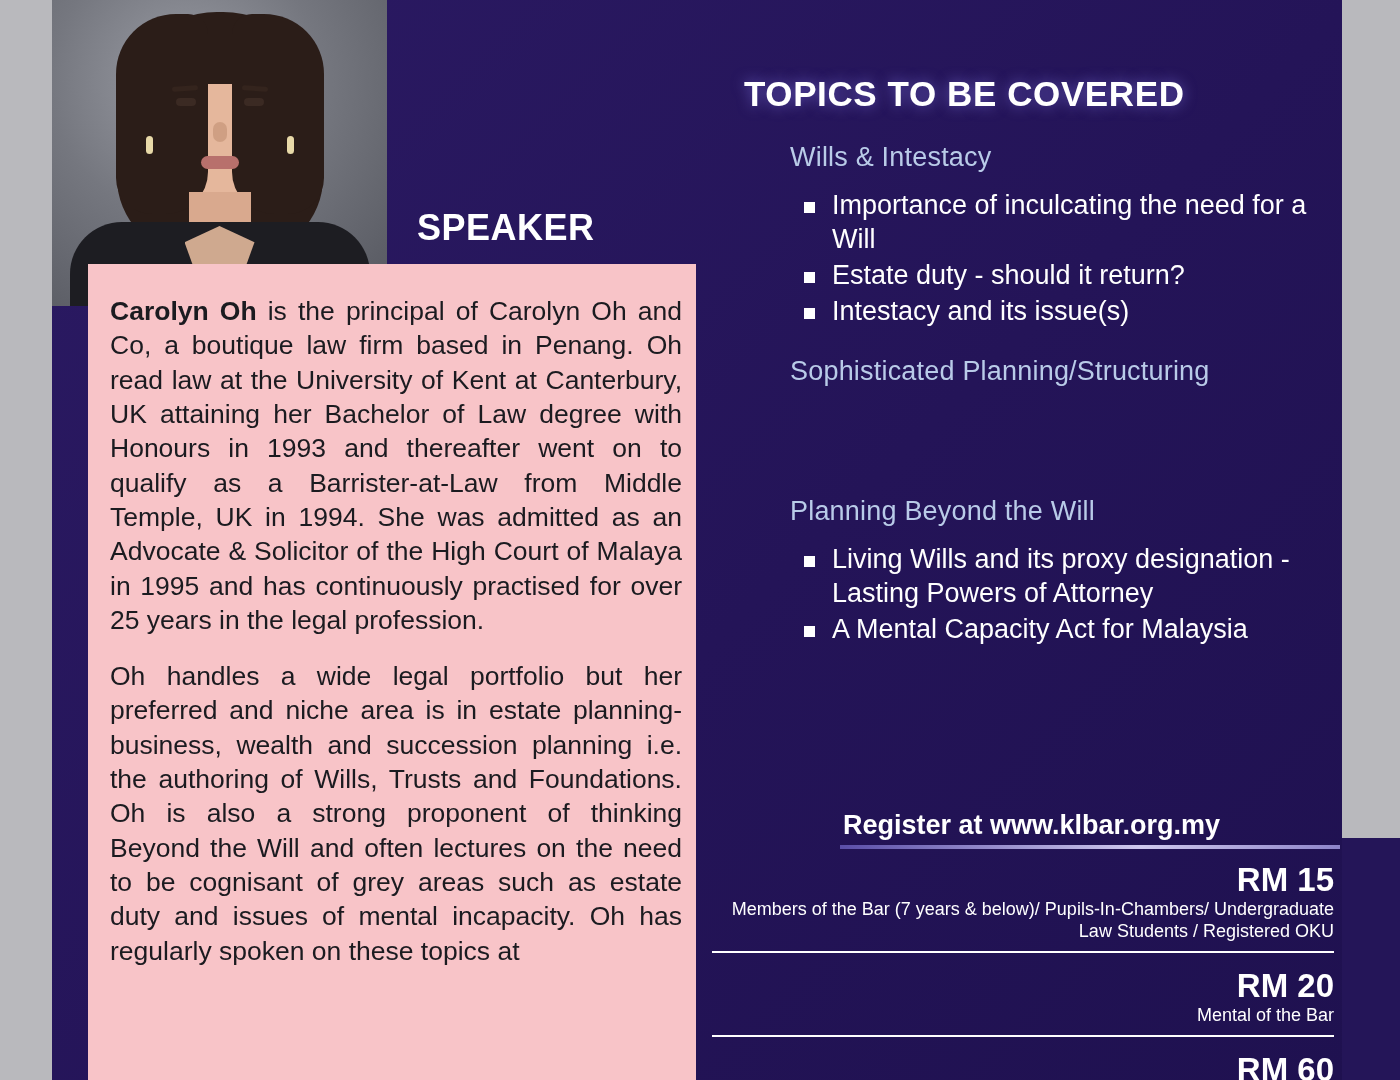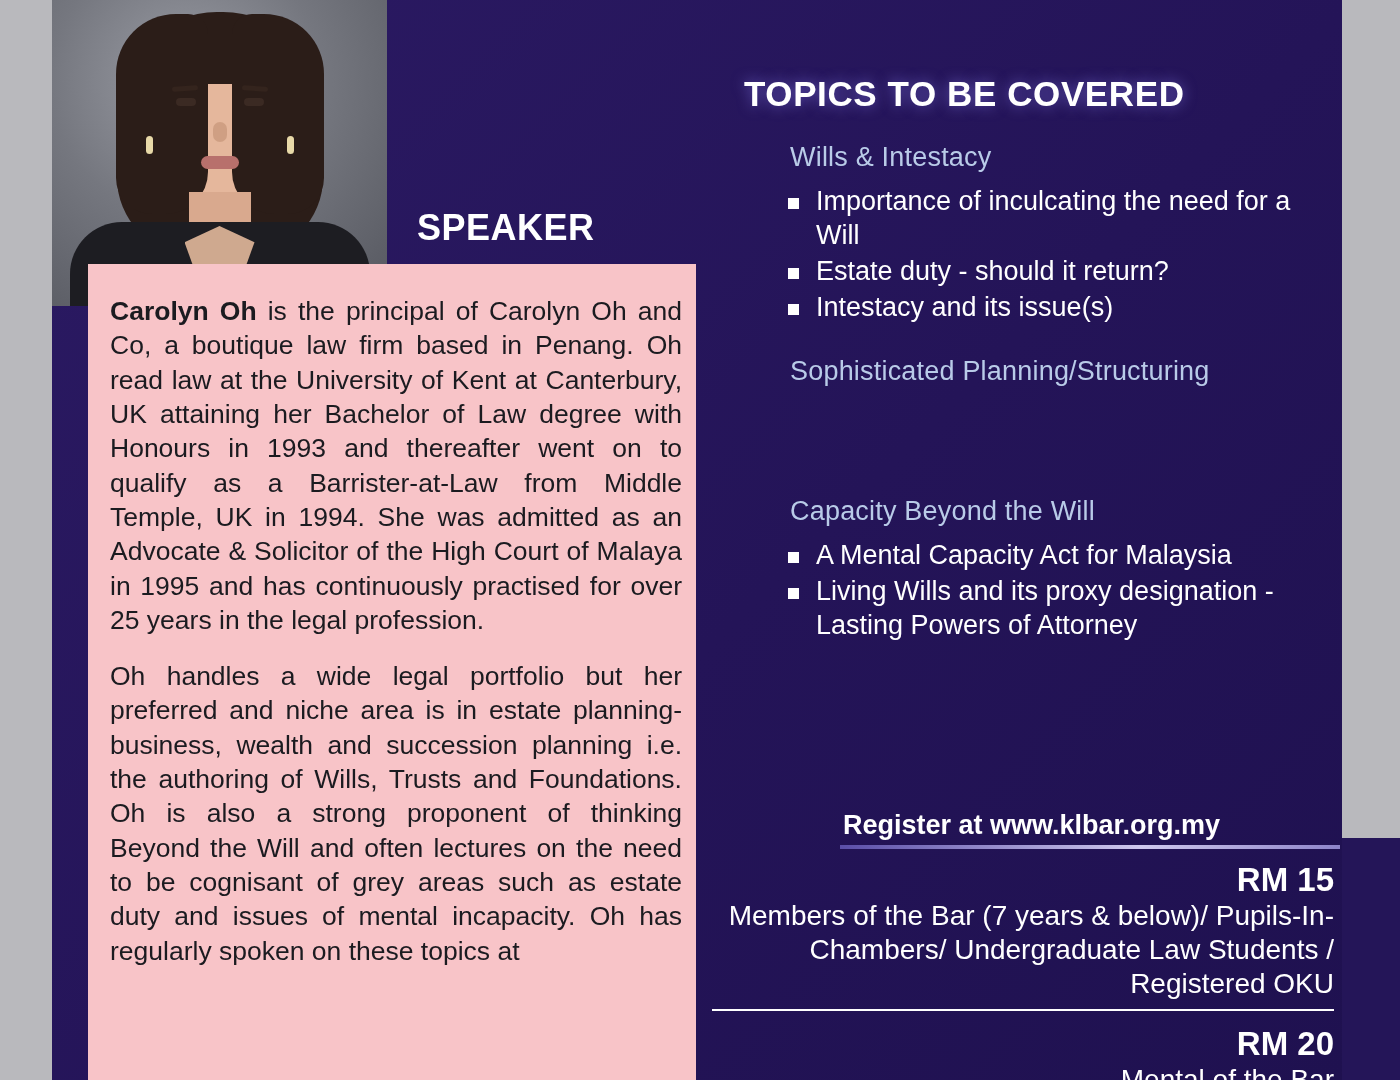--- a/index.html
+++ b/index.html
@@ -259,21 +259,21 @@
     width: 560px;
   }
   .section-heading {
     font-size: 27px;
     color: #b9cbe8;
     margin: 0 0 12px 16px;
     letter-spacing: .2px;
   }
   .bullets {
     list-style: none;
-    margin: 0;
+    margin: 16px;
     padding: 0;
   }
   .bullets li {
     position: relative;
     padding-left: 42px;
     margin-bottom: 2px;
     font-size: 27px;
     line-height: 1.255;
     color: #ffffff;
   }
@@ -321,21 +321,21 @@
   }
   .fee-amount {
     text-align: right;
     font-size: 33px;
     font-weight: bold;
     color: #ffffff;
     line-height: 1.15;
   }
   .fee-desc {
     text-align: right;
-    font-size: 28px;
+    font-size: 18px;
     color: #ffffff;
     line-height: 1.22;
   }
   .fee-rule {
     height: 2px;
     background: #ffffff;
     margin-top: 8px;
   }
 </style>
 </head>
@@ -384,24 +384,24 @@
       <li><span class="sq"></span><span>Estate duty - should it return?</span></li>
       <li><span class="sq"></span><span>Intestacy and its issue(s)</span></li>
     </ul>
   </div>
 
   <div class="section sec-2">
     <div class="section-heading">Sophisticated Planning/Structuring</div>
   </div>
 
   <div class="section sec-3">
-    <div class="section-heading">Capacity Beyond the Will</div>
+    <div class="section-heading">Planning Beyond the Will</div>
     <ul class="bullets">
+      <li><span class="sq"></span><span>Living Wills and its proxy designation - Lasting Powers of Attorney</span></li>
       <li><span class="sq"></span><span>A Mental Capacity Act for Malaysia</span></li>
-      <li><span class="sq"></span><span>Living Wills and its proxy designation - Lasting Powers of Attorney</span></li>
     </ul>
   </div>
 
   <div class="register">Register at www.klbar.org.my</div>
   <div class="register-underline"></div>
 
   <div class="fees">
     <div class="fee-row">
       <div class="fee-amount">RM 15</div>
       <div class="fee-desc">Members of the Bar (7 years &amp; below)/ Pupils-In-Chambers/ Undergraduate Law Students / Registered OKU</div>

